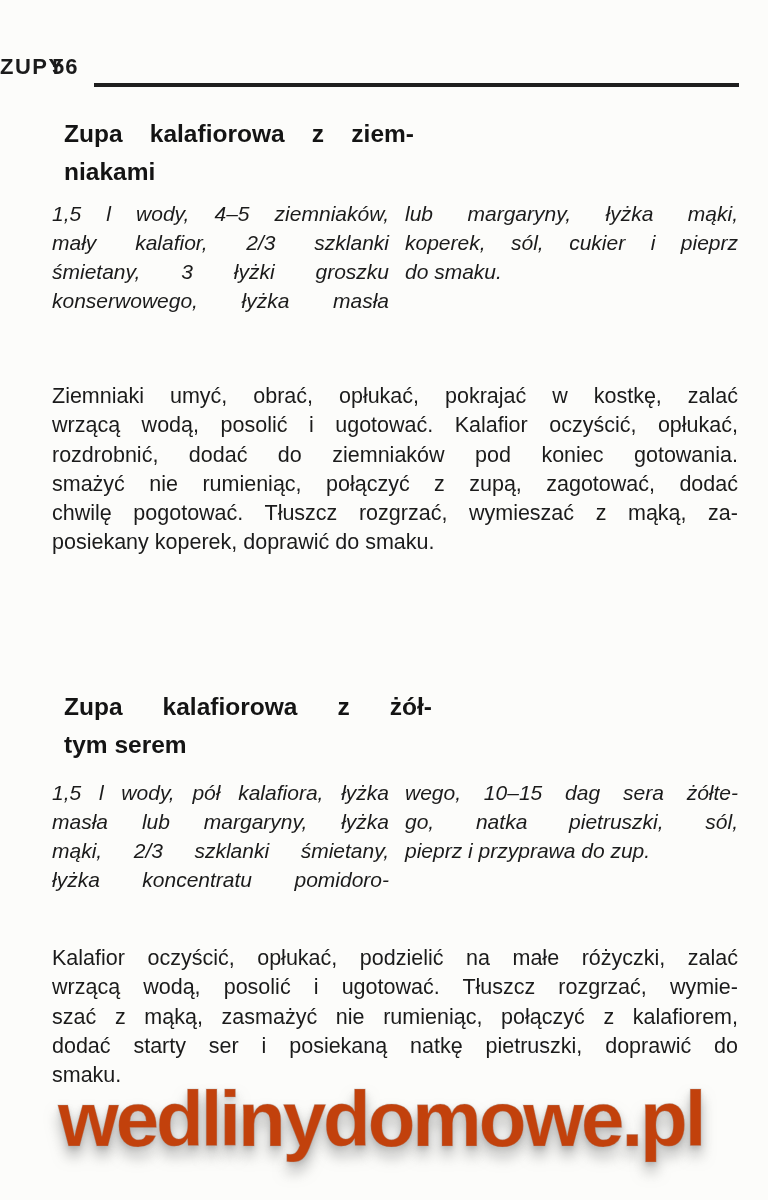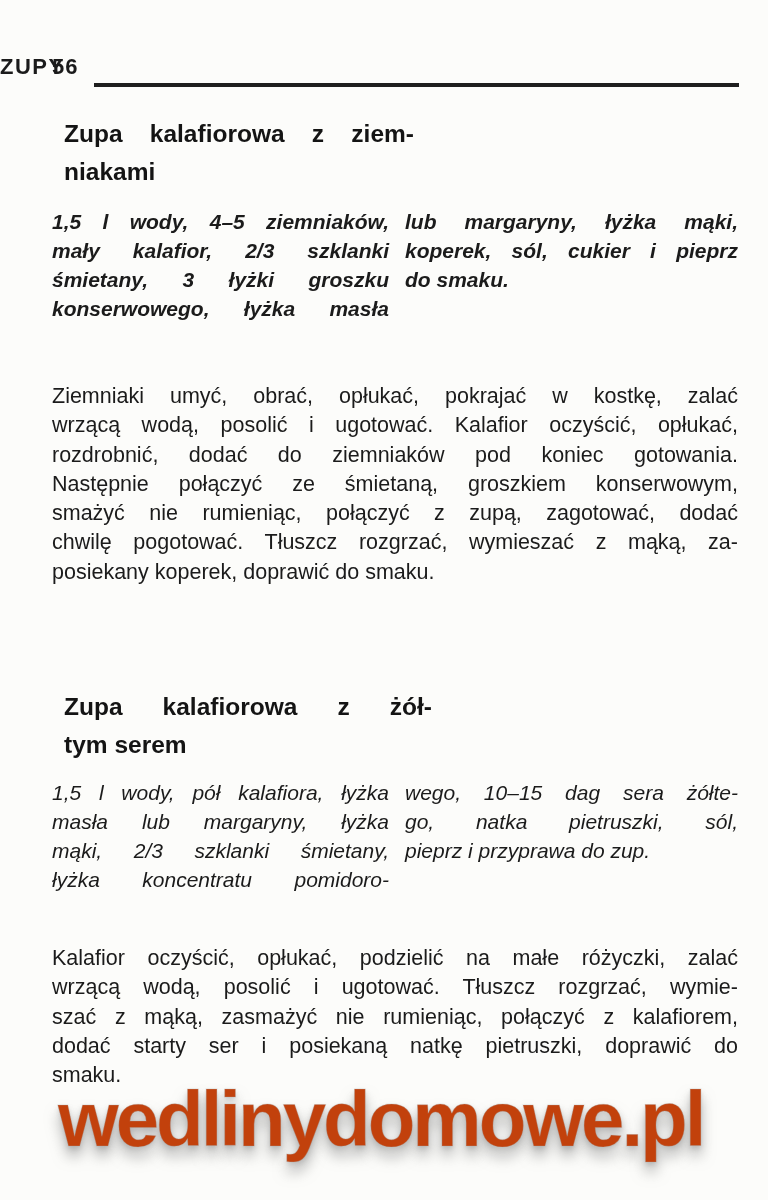--- a/index.html
+++ b/index.html
@@ -37,21 +37,21 @@
     color: #141414; z-index: 2;
   }
   .t1 { top: 103px; width: 350px; }
   .t2 { top: 676px; width: 368px; }
   
   .ingredients {
     position: absolute; left: 52px; width: 686px;
     display: flex; gap: 16px;
     font-style: italic; font-size: 21px; line-height: 29px; z-index: 2;
   }
-  .ing1 { top: 207px; font-weight: bold; }
+  .ing1 { top: 199px; }
   .ing2 { top: 778px; }
   .col-left  { width: 337px; }
   .col-right { width: 333px; }
   
   .body-par {
     position: absolute; left: 52px; width: 686px;
     font-size: 21.5px; line-height: 29.3px; z-index: 2;
   }
   .b1 { top: 382px; }
   .b2 { top: 944px; }
@@ -90,21 +90,20 @@
       <div class="col-right">
           <div class="tline">lub margaryny, łyżka mąki,</div>
           <div class="tline">koperek, sól, cukier i pieprz</div>
           <div class="tline last">do smaku.</div>
         </div>
     </div>
     <div class="body-par b1">
         <div class="tline">Ziemniaki umyć, obrać, opłukać, pokrajać w kostkę, zalać</div>
         <div class="tline">wrzącą wodą, posolić i ugotować. Kalafior oczyścić, opłukać,</div>
         <div class="tline">rozdrobnić, dodać do ziemniaków pod koniec gotowania.</div>
-        <div class="tline">Następnie połączyć ze śmietaną, groszkiem konserwowym,</div>
         <div class="tline">smażyć nie rumieniąc, połączyć z zupą, zagotować, dodać</div>
         <div class="tline">chwilę pogotować. Tłuszcz rozgrzać, wymieszać z mąką, za-</div>
         <div class="tline last">posiekany koperek, doprawić do smaku.</div>
       </div>
   </section>
 
   <section>
     <h2 class="title t2">
         <div class="tline">Zupa kalafiorowa z żół-</div>
         <div class="tline last">tym serem</div>

